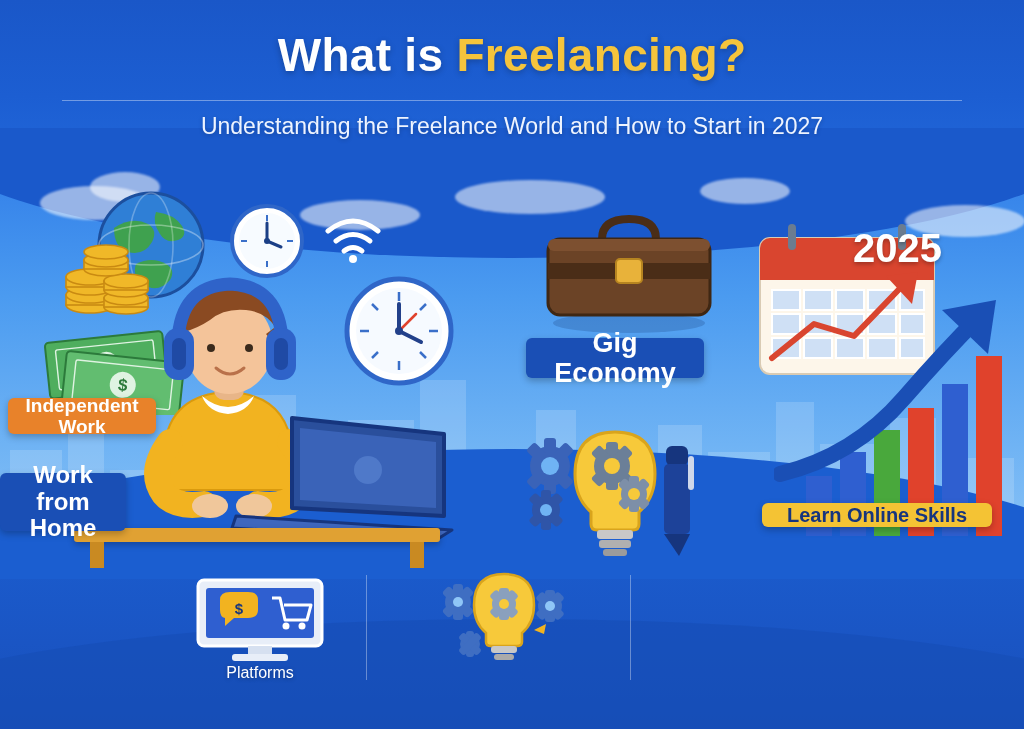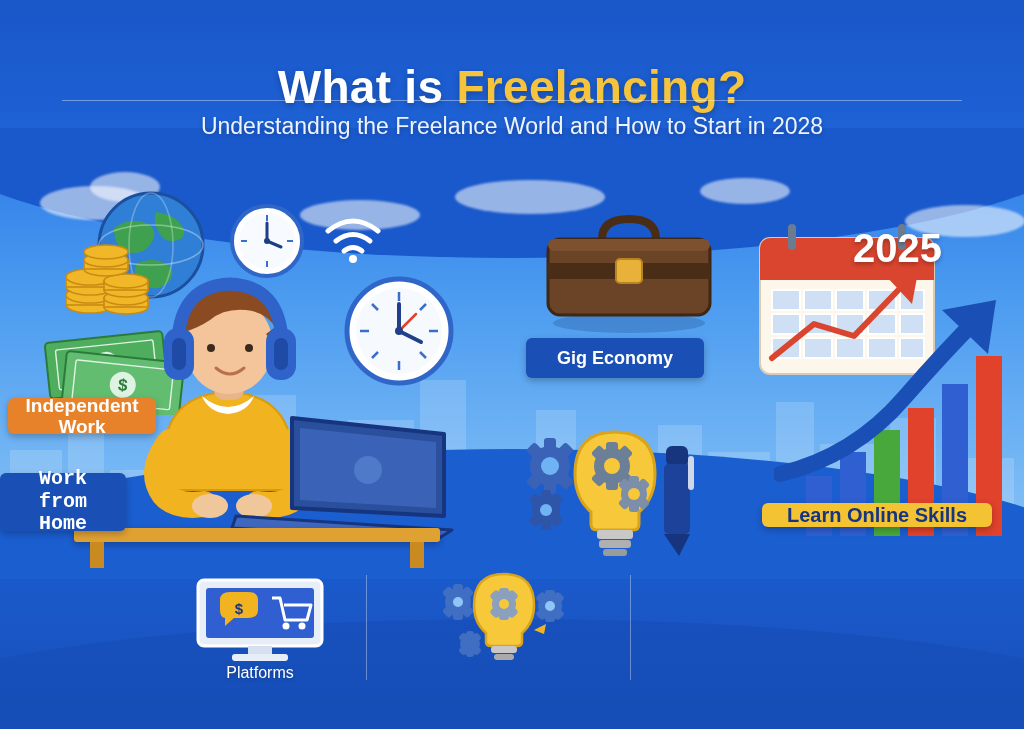--- a/index.html
+++ b/index.html
@@ -72,21 +72,20 @@
   .title {
     position: absolute;
     top: 28px;
     left: 0; right: 0;
     text-align: center;
     font-size: 46px;
     font-weight: bold;
     color: #ffffff;
     letter-spacing: .3px;
     text-shadow: 0 2px 6px rgba(0,0,0,.25);
-    margin-top: 32px;
   }
   .title .hl { color: #f5c43c; }
   .title-rule {
     position: absolute;
     top: 100px; left: 62px; right: 62px;
     height: 1px;
     background: rgba(255,255,255,.38);
   }
   .subtitle {
     position: absolute;
@@ -173,21 +172,21 @@
   </div>
 
   <div class="bg-bottom"></div>
   <div class="bg-bottom-arc"></div>
   <div class="bg-bottom-wave"></div>
 
   <div class="title">
     <span>What is </span><span class="hl">Freelancing?</span>
   </div>
   <div class="title-rule"></div>
-  <div class="subtitle">Understanding the Freelance World and How to Start in 2028</div>
+  <div class="subtitle">Understanding the Freelance World and How to Start in 2027</div>
 
   <svg class="abs" style="left:96px; top:190px;" width="110" height="110" viewBox="0 0 110 110">
     <circle cx="55" cy="55" r="52" fill="#2f7fd6"></circle>
     <circle cx="55" cy="55" r="52" fill="none" stroke="#1c4f9e" stroke-width="3"></circle>
     <path d="M18 38 q18 -12 34 -4 q10 6 4 18 q-8 14 -24 10 q-14 -4 -14 -24z" fill="#3fa14f"></path>
     <path d="M60 22 q18 2 26 14 q6 10 -4 14 q-12 4 -18 -6 q-8 -12 -4 -22z" fill="#3fa14f"></path>
     <path d="M40 74 q16 -8 30 0 q10 6 4 16 q-12 14 -28 4 q-10 -8 -6 -20z" fill="#3fa14f"></path>
     <ellipse cx="55" cy="55" rx="52" ry="20" fill="none" stroke="rgba(255,255,255,.35)" stroke-width="1.6"></ellipse>
     <ellipse cx="55" cy="55" rx="22" ry="52" fill="none" stroke="rgba(255,255,255,.28)" stroke-width="1.6"></ellipse>
   </svg>
@@ -306,31 +305,31 @@
     <path d="M70 16 L206 30 L206 96 L70 88z" fill="#3a63b8"></path>
     <circle cx="138" cy="58" r="14" fill="#4f79c9"></circle>
     <path d="M6 104 L222 118 L206 128 L2 116z" fill="#3f67bd" stroke="#16357e" stroke-width="3" stroke-linejoin="round"></path>
   </svg>
 
   <div class="abs" style="left:74px; top:528px; width:366px; height:14px; background:#e0a133; border-radius:3px; box-shadow:0 3px 6px rgba(0,0,0,.25);"></div>
   <div class="abs" style="left:90px; top:542px; width:14px; height:26px; background:#c98a22;"></div>
   <div class="abs" style="left:410px; top:542px; width:14px; height:26px; background:#c98a22;"></div>
 
   <div class="chip chip-orange" style="left:8px; top:398px; width:148px; height:36px; font-size:19px;">Independent Work</div>
-  <div class="chip chip-blue" style="left:0px; top:473px; width:126px; height:58px; font-size:20px;font-family:Liberation Mono, monospace;">Work from Home</div>
+  <div class="chip chip-blue" style="left:0px; top:473px; width:126px; height:58px; font-size:24px;">Work from Home</div>
 
   <svg class="abs" style="left:534px; top:205px;" width="190" height="130" viewBox="0 0 190 130">
     <ellipse cx="95" cy="118" rx="76" ry="10" fill="rgba(20,50,110,.22)"></ellipse>
     <path d="M68 34 q0 -20 27 -20 q27 0 27 20" fill="none" stroke="#4a2d17" stroke-width="8" stroke-linecap="round"></path>
     <rect x="14" y="34" width="162" height="76" rx="12" fill="#6b4326" stroke="#3f2713" stroke-width="3"></rect>
     <rect x="14" y="58" width="162" height="16" fill="#4a2d17"></rect>
     <rect x="82" y="54" width="26" height="24" rx="4" fill="#e8b23a" stroke="#b68420" stroke-width="2"></rect>
     <rect x="14" y="34" width="162" height="12" rx="6" fill="#7d5030"></rect>
   </svg>
-  <div class="chip chip-blue" style="left:526px; top:338px; width:178px; height:40px; font-size:18px;">Gig Economy</div>
+  <div class="chip chip-blue" style="left:526px; top:338px; width:178px; height:40px; font-size:27px;">Gig Economy</div>
 
   <svg class="abs" style="left:752px; top:222px;" width="190" height="160" viewBox="0 0 190 160">
     <rect x="8" y="16" width="174" height="136" rx="10" fill="#fdf6ea" stroke="#d9cbb4" stroke-width="2"></rect>
     <rect x="8" y="16" width="174" height="42" rx="10" fill="#d9452f"></rect>
     <rect x="8" y="48" width="174" height="10" fill="#d9452f"></rect>
     <rect x="36" y="2" width="8" height="26" rx="4" fill="#6b7c90"></rect>
     <rect x="146" y="2" width="8" height="26" rx="4" fill="#6b7c90"></rect>
     <g fill="#cfe0f5" stroke="#ffffff" stroke-width="2">
       <rect x="20" y="68" width="28" height="20"></rect>
         <rect x="52" y="68" width="28" height="20"></rect>

